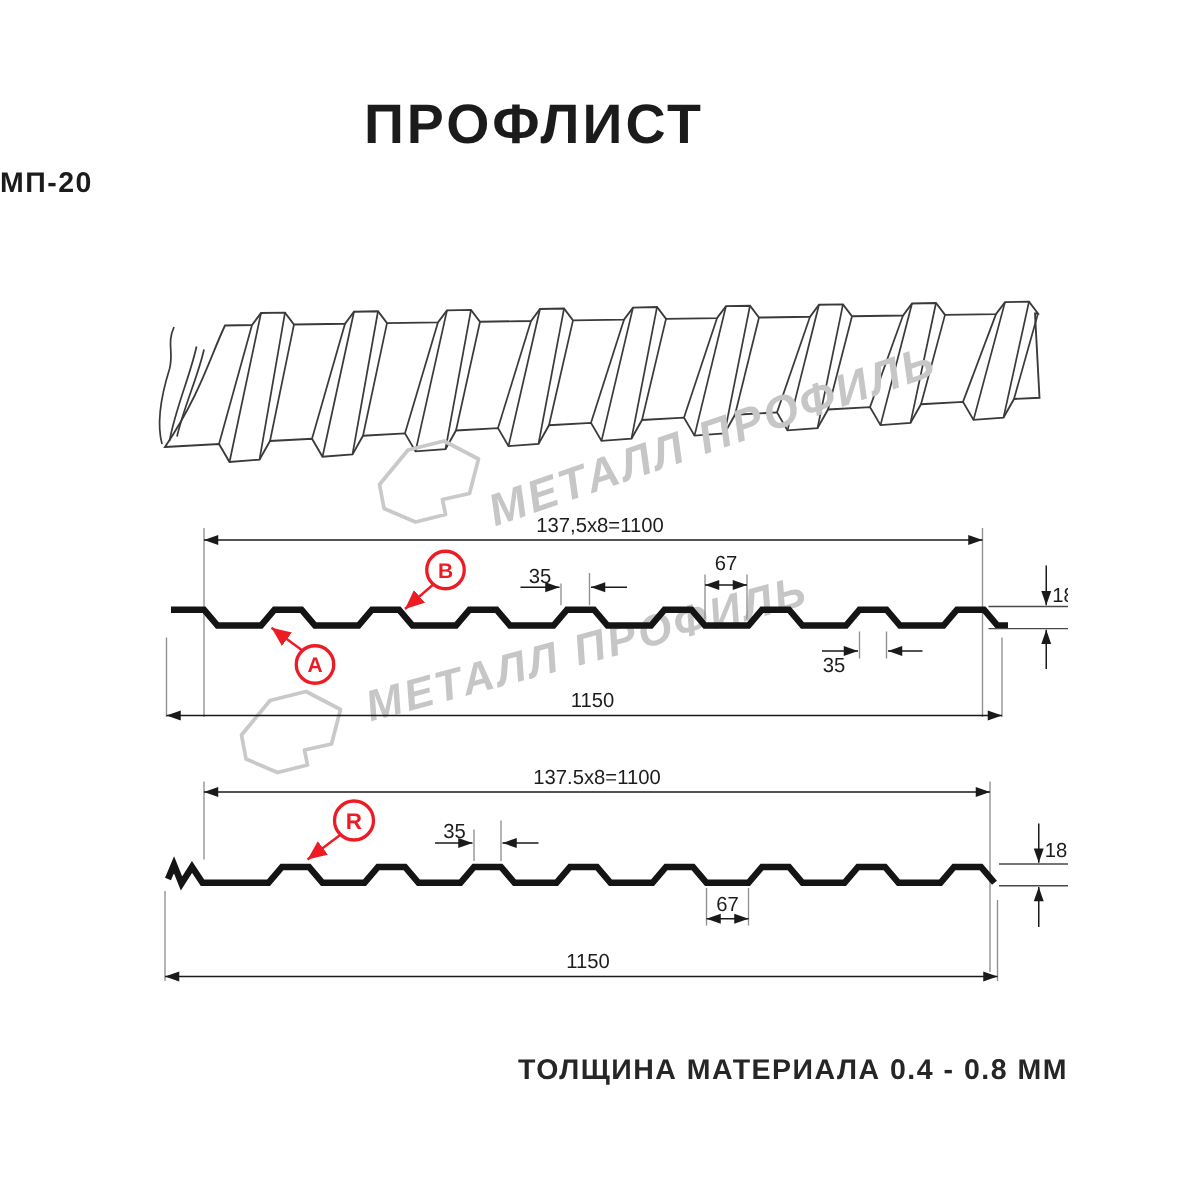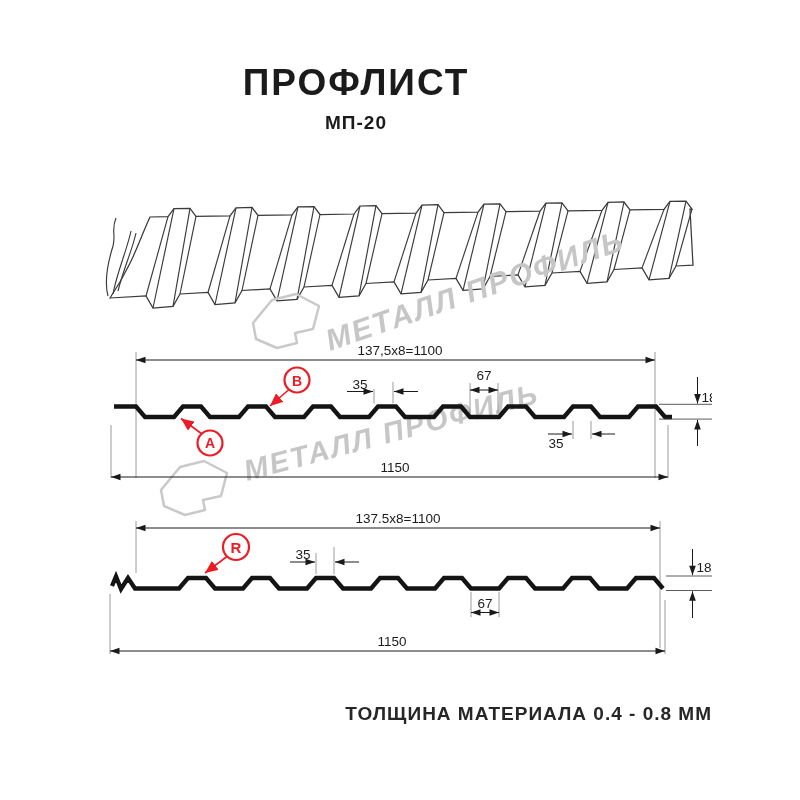--- a/index.html
+++ b/index.html
@@ -1,20 +1,20 @@
 <!DOCTYPE html>
 <html><head>
 <meta charset="utf-8">
 <style>
   html,body{margin:0;padding:0;background:#ffffff;}
   .page{position:relative;width:712px;height:800px;background:#fff;overflow:hidden;
         font-family:"Liberation Sans",sans-serif;}
   .title{position:absolute;top:62px;left:0;right:0;text-align:center;
          font-weight:800;font-size:37px;letter-spacing:2px;color:#1b1b1b;}
-  .subtitle{position:absolute;top:112px;left:0;right:0;text-align:center;
+  .subtitle{position:absolute;top:112px;left:0;right:0;text-align:left;
             font-weight:700;font-size:19px;letter-spacing:1px;color:#1b1b1b;}
   .footer{position:absolute;top:703px;left:0;right:0;text-align:right;
           font-weight:600;font-size:19px;letter-spacing:1px;color:#262626;}
   svg.drawing{position:absolute;left:0;top:0;}
   .dim{font-family:"Liberation Sans",sans-serif;font-size:13.5px;fill:#1c1c1c;}
   .redtxt{font-family:"Liberation Sans",sans-serif;font-weight:bold;fill:#ed1c24;}
   .wm{font-family:"Liberation Sans",sans-serif;font-style:italic;font-weight:700;
       fill:#c6c6c6;letter-spacing:2px;}
   .dl{stroke:#1a1a1a;stroke-width:1;fill:none;}
   .ext{stroke:#8f8f8f;stroke-width:0.9;fill:none;}

